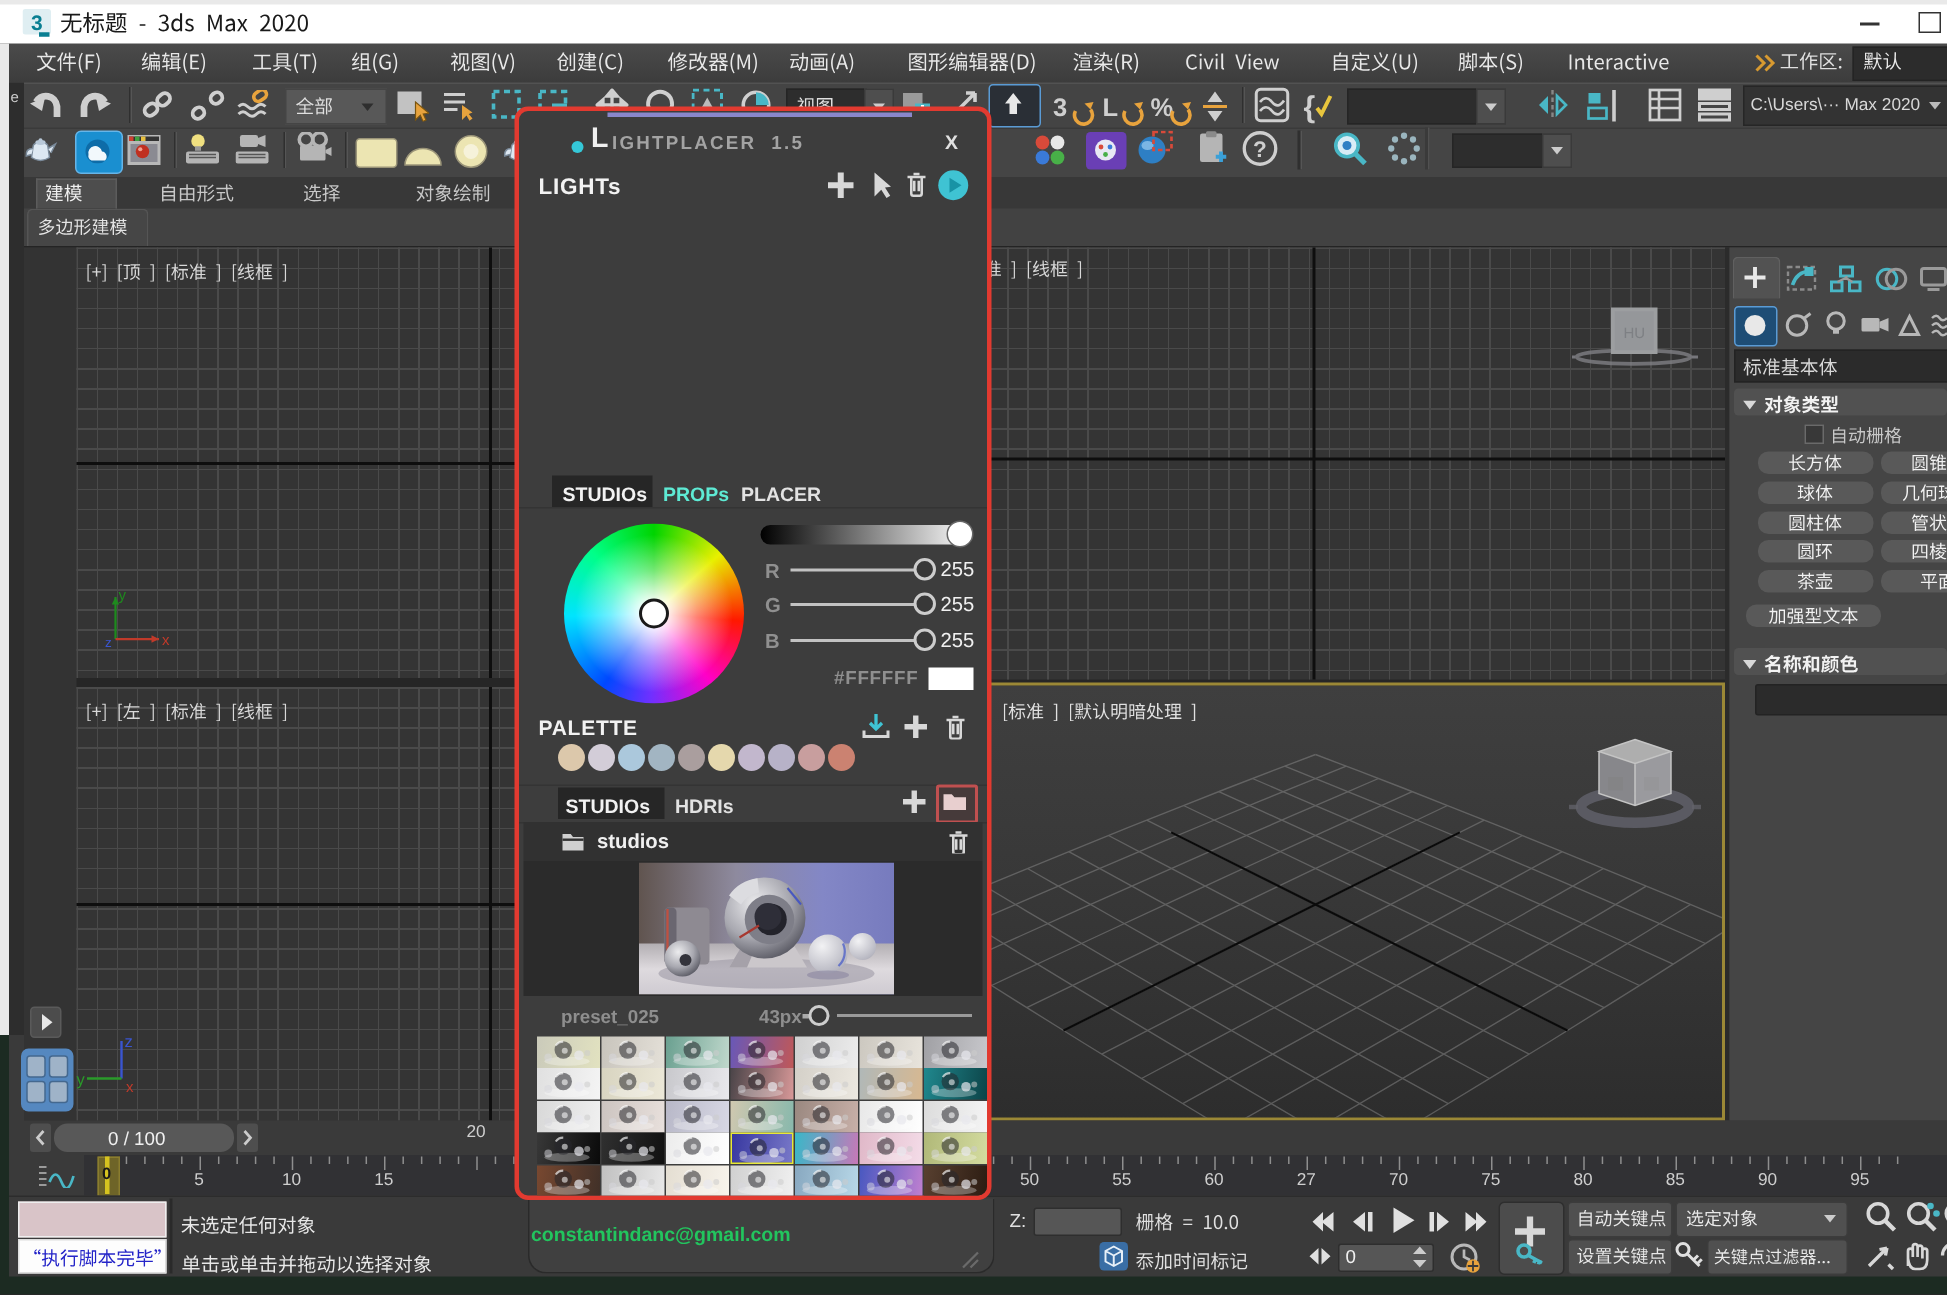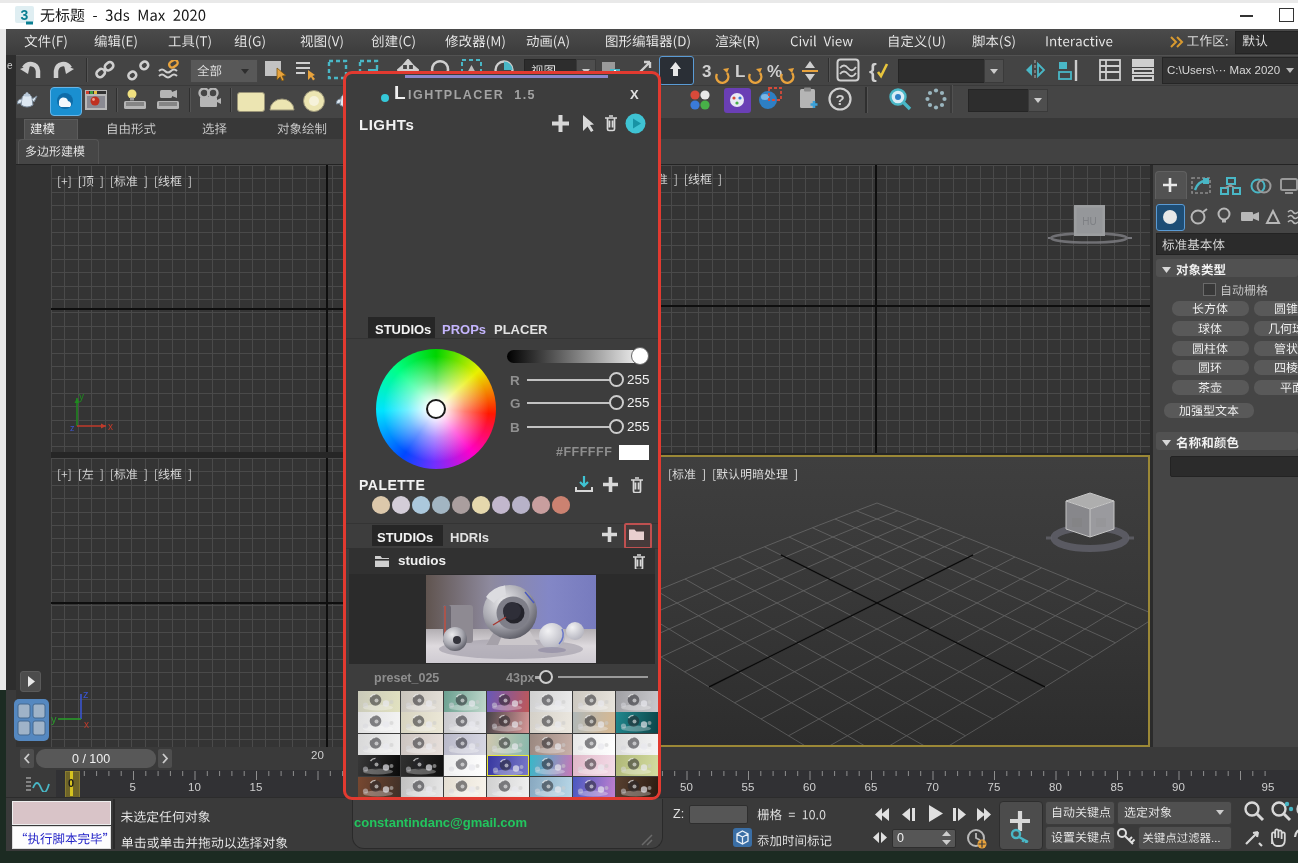--- a/index.html
+++ b/index.html
@@ -698,27 +698,27 @@
 <div class="ab" style="left:249.5px;top:781px;font:normal 11.5px 'Liberation Sans',sans-serif;color:#cfcfcf;white-space:nowrap;">15</div>
 <div class="ab" style="left:311.0px;top:749px;font:normal 11.5px 'Liberation Sans',sans-serif;color:#cfcfcf;white-space:nowrap;">20</div>
 <div class="ab" style="left:372.5px;top:781px;font:normal 11.5px 'Liberation Sans',sans-serif;color:#cfcfcf;white-space:nowrap;">25</div>
 <div class="ab" style="left:434.0px;top:781px;font:normal 11.5px 'Liberation Sans',sans-serif;color:#cfcfcf;white-space:nowrap;">30</div>
 <div class="ab" style="left:495.5px;top:781px;font:normal 11.5px 'Liberation Sans',sans-serif;color:#cfcfcf;white-space:nowrap;">35</div>
 <div class="ab" style="left:557.0px;top:781px;font:normal 11.5px 'Liberation Sans',sans-serif;color:#cfcfcf;white-space:nowrap;">40</div>
 <div class="ab" style="left:618.5px;top:781px;font:normal 11.5px 'Liberation Sans',sans-serif;color:#cfcfcf;white-space:nowrap;">45</div>
 <div class="ab" style="left:680.0px;top:781px;font:normal 11.5px 'Liberation Sans',sans-serif;color:#cfcfcf;white-space:nowrap;">50</div>
 <div class="ab" style="left:741.5px;top:781px;font:normal 11.5px 'Liberation Sans',sans-serif;color:#cfcfcf;white-space:nowrap;text-align:center;">55</div>
 <div class="ab" style="left:803.0px;top:781px;font:normal 11.5px 'Liberation Sans',sans-serif;color:#cfcfcf;white-space:nowrap;">60</div>
-<div class="ab" style="left:864.5px;top:781px;font:normal 11.5px 'Liberation Sans',sans-serif;color:#cfcfcf;white-space:nowrap;">65</div>
+<div class="ab" style="left:864.5px;top:781px;font:normal 11.5px 'Liberation Sans',sans-serif;color:#cfcfcf;white-space:nowrap;">27</div>
 <div class="ab" style="left:926.0px;top:781px;font:normal 11.5px 'Liberation Sans',sans-serif;color:#cfcfcf;white-space:nowrap;">70</div>
 <div class="ab" style="left:987.5px;top:781px;font:normal 11.5px 'Liberation Sans',sans-serif;color:#cfcfcf;white-space:nowrap;">75</div>
 <div class="ab" style="left:1049.0px;top:781px;font:normal 11.5px 'Liberation Sans',sans-serif;color:#cfcfcf;white-space:nowrap;">80</div>
 <div class="ab" style="left:1110.5px;top:781px;font:normal 11.5px 'Liberation Sans',sans-serif;color:#cfcfcf;white-space:nowrap;">85</div>
 <div class="ab" style="left:1172.0px;top:781px;font:normal 11.5px 'Liberation Sans',sans-serif;color:#cfcfcf;white-space:nowrap;">90</div>
-<div class="ab" style="left:1233.5px;top:781px;font:normal 11.5px 'Liberation Sans',sans-serif;color:#cfcfcf;white-space:nowrap;margin-left:28px;">95</div>
+<div class="ab" style="left:1233.5px;top:781px;font:normal 11.5px 'Liberation Sans',sans-serif;color:#cfcfcf;white-space:nowrap;">95</div>
 <svg class="ab" style="left:24px;top:776px" width="26" height="16" viewBox="0 0 26 16">
       <path d="M2 2 h5 M2 6 h5 M2 10 h5 M2 14 h5" stroke="#9a9a9a" stroke-width="1.4"></path>
       <path d="M9 12 q4 -10 8 0 t8 -4" stroke="#49b7c6" stroke-width="1.8" fill="none"></path>
     </svg>
 <div class="ab" style="left:65px;top:771px;width:13px;height:25px;background:#6e6428;border:1px solid #8a7d2e"></div>
 <div class="ab" style="left:70px;top:771px;width:3px;height:25px;background:#d6c31f"></div>
 <div class="ab" style="left:68px;top:777px;font:bold 11px 'Liberation Sans',sans-serif;color:#1a1a1a;white-space:nowrap;">0</div>
 <div class="ab" style="left:0px;top:797px;width:1298px;height:54px;background:#3a3a3a;border-top:1px solid #2c2c2c"></div>
 <div class="ab" style="left:12px;top:801px;width:97px;height:22px;background:#d9c4c8;border:1px solid #eee"></div>
 <div class="ab" style="left:12px;top:826px;width:97px;height:21px;background:#fdfdfd;border:1px solid #ddd"></div>
@@ -852,21 +852,21 @@
 <svg class="ab" style="left:257px;top:40px" width="16" height="18" viewBox="0 0 16 18">
         <path d="M2 4 H14 M4.5 4 V15 a1.5 1.5 0 0 0 1.5 1.5 h4 a1.5 1.5 0 0 0 1.5 -1.5 V4 M6 2 h4 M6.5 6.5 v7 M9.5 6.5 v7" stroke="#d8d8d8" stroke-width="1.7" fill="none"></path>
       </svg>
 <svg class="ab" style="left:279px;top:39px" width="21" height="21" viewBox="0 0 21 21">
         <circle cx="10.5" cy="10.5" r="10" fill="#3fc3d3"></circle>
         <path d="M8 5.5 L16 10.5 L8 15.5 Z" fill="#1893a5"></path>
       </svg>
 <div class="ab" style="left:0px;top:243px;width:312px;height:21px;border-bottom:1px solid #343434"></div>
 <div class="ab" style="left:22px;top:243px;width:67px;height:21px;background:#262626"></div>
 <div class="ab" style="left:29px;top:248px;font:bold 13px 'Liberation Sans',sans-serif;color:#f2f2f2;white-space:nowrap;">STUDIOs</div>
-<div class="ab" style="left:96px;top:248px;font:bold 13px 'Liberation Sans',sans-serif;color:#c4b5fd;white-space:nowrap;">PROPs</div>
+<div class="ab" style="left:96px;top:248px;font:bold 13px 'Liberation Sans',sans-serif;color:#5eead4;white-space:nowrap;">PROPs</div>
 <div class="ab" style="left:148px;top:248px;font:bold 13px 'Liberation Sans',sans-serif;color:#e2e2e2;white-space:nowrap;">PLACER</div>
 <div class="ab" style="left:30px;top:275px;width:120px;height:120px;border-radius:50%;background:radial-gradient(circle at 50% 50%, #fff 0%, rgba(255,255,255,0.92) 11%, rgba(255,255,255,0.45) 34%, rgba(255,255,255,0) 62%),conic-gradient(from 0deg, #00d400, #e8f000 48deg, #ff1800 95deg, #ff00c8 140deg, #7030ff 182deg, #0048ff 215deg, #00e4ff 268deg, #00ff88 315deg, #00d400 360deg)"></div>
 <div class="ab" style="left:80px;top:325px;width:16px;height:16px;border-radius:50%;background:#fff;border:2.5px solid #1a1a1a"></div>
 <div class="ab" style="left:161px;top:276px;width:141px;height:13px;background:linear-gradient(to right,#000,#fff);border-radius:7px"></div>
 <div class="ab" style="left:285px;top:273px;width:16px;height:16px;border-radius:50%;background:#fff;border:1.5px solid #666"></div>
 <div class="ab" style="left:164px;top:299px;font:bold 13.5px 'Liberation Sans',sans-serif;color:#909090;white-space:nowrap;">R</div>
 <div class="ab" style="left:181px;top:305px;width:84px;height:2px;background:#c2c2c2"></div>
 <div class="ab" style="left:263px;top:298px;width:11px;height:11px;border-radius:50%;border:2.5px solid #cdcdcd;background:#383838"></div>
 <div class="ab" style="left:281px;top:298px;font:normal 13.5px 'Liberation Sans',sans-serif;color:#f0f0f0;white-space:nowrap;">255</div>
 <div class="ab" style="left:164px;top:322px;font:bold 13.5px 'Liberation Sans',sans-serif;color:#909090;white-space:nowrap;">G</div>

